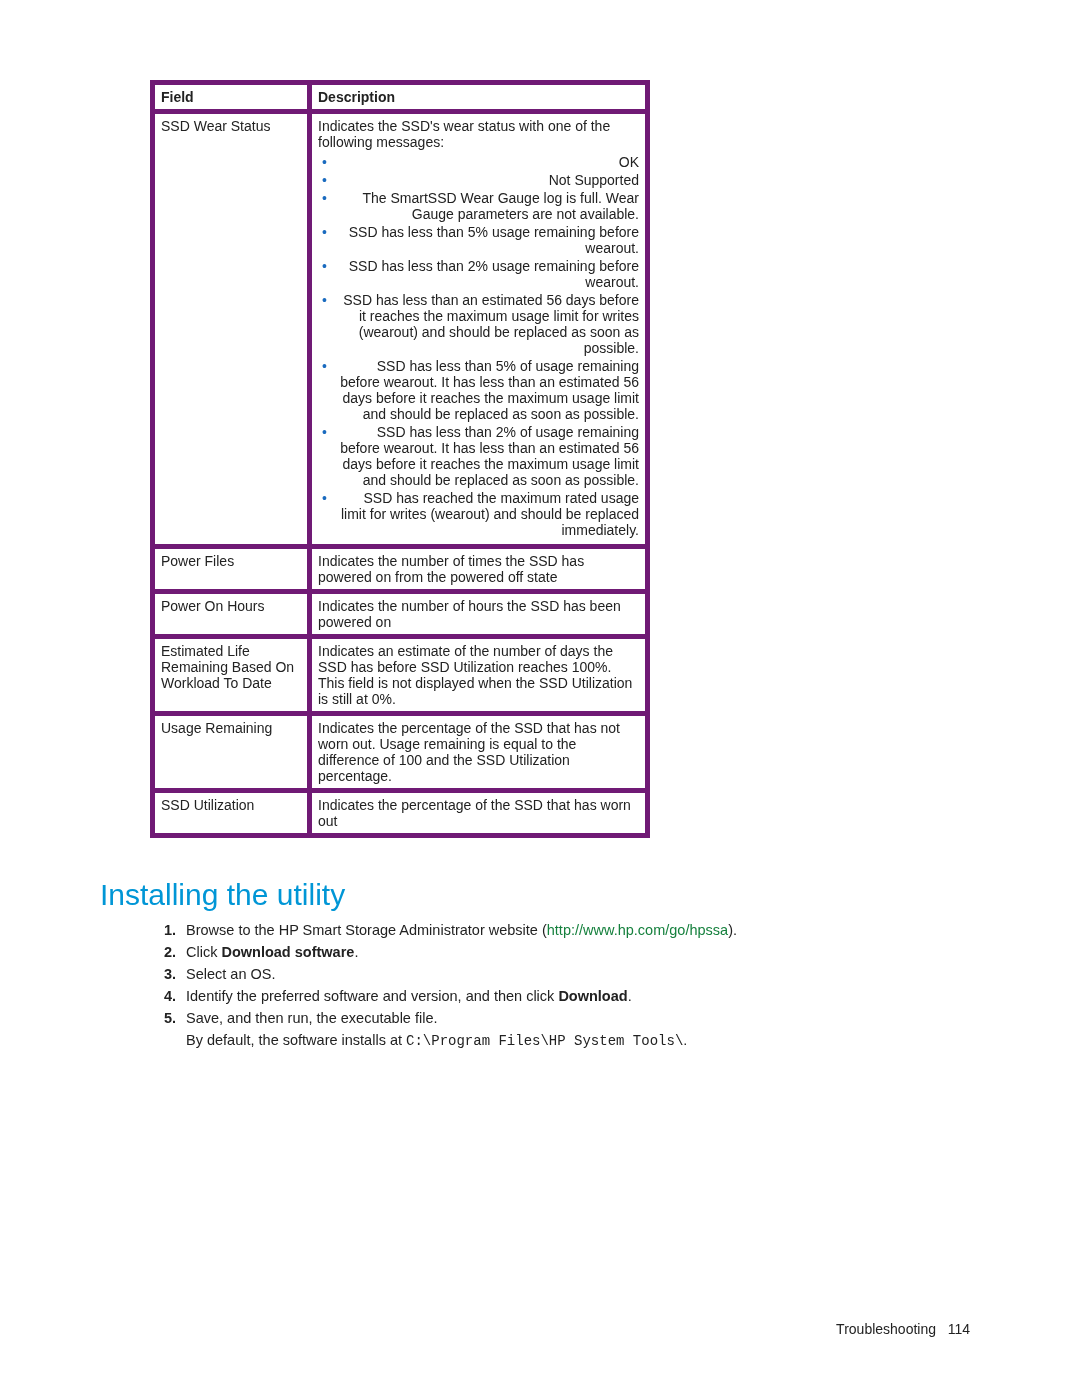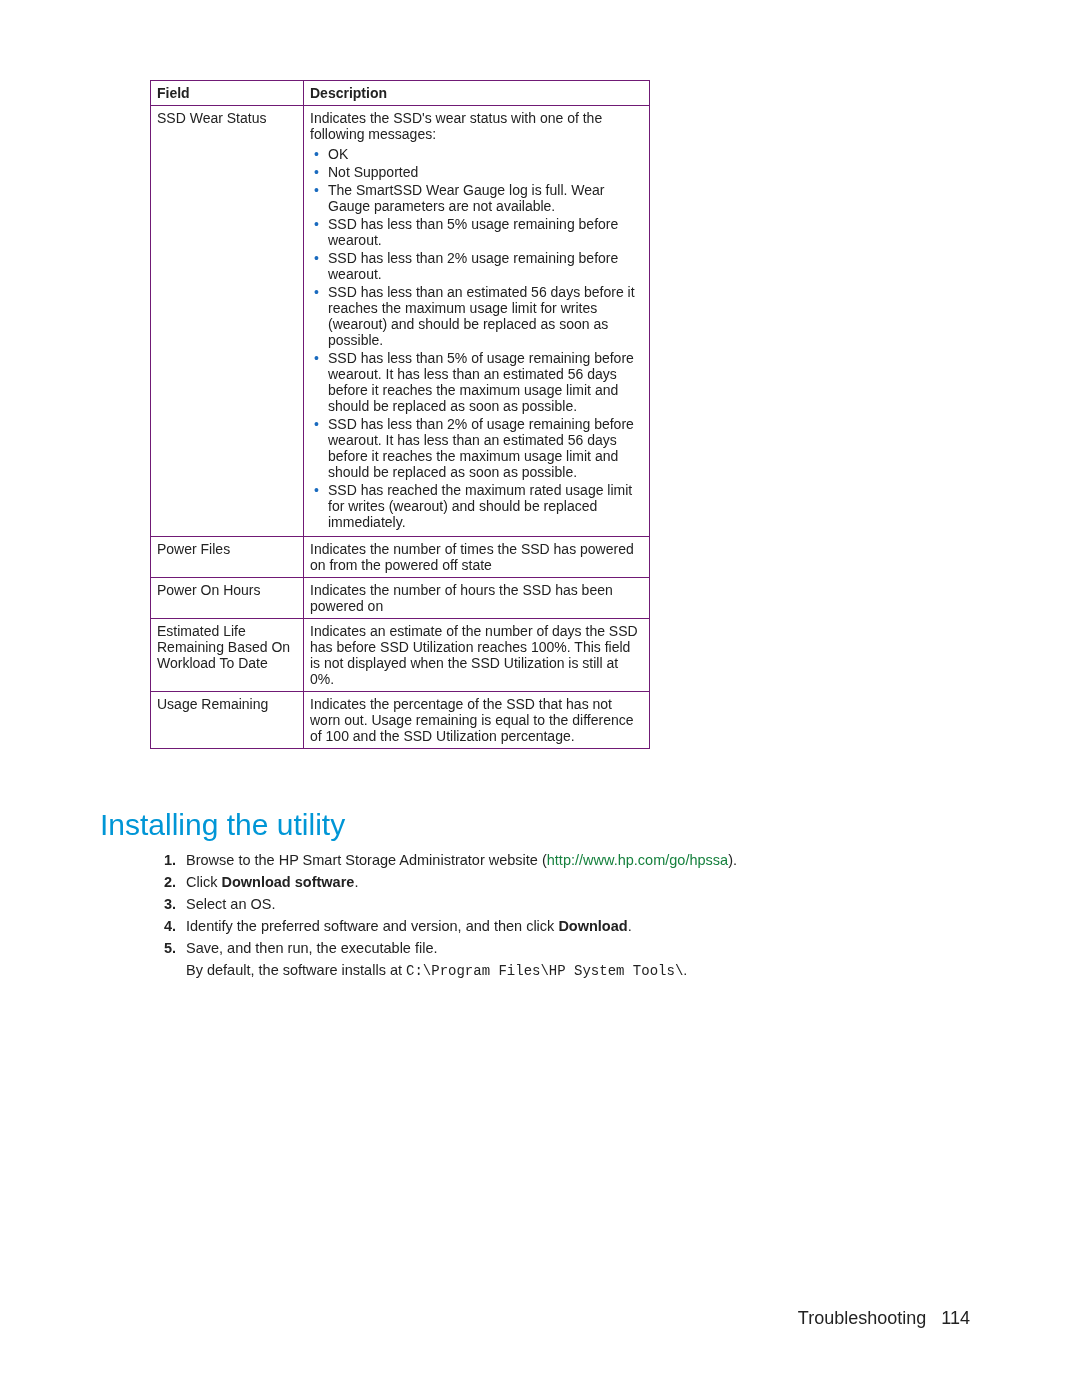--- a/index.html
+++ b/index.html
@@ -17,72 +17,73 @@
     box-sizing: border-box;
     padding: 80px 100px 60px 140px;
   }
   table.main {
     border-collapse: collapse;
     width: 500px;
     margin-left: 10px;
     font-size: 14px;
   }
   table.main th, table.main td {
-    border: 1px solid #701a75;
+    border: 5px solid #701a75;
     padding: 4px 6px;
     vertical-align: top;
     text-align: left;
   }
   table.main th {
     font-weight: bold;
   }
   .col-field { width: 140px; }
   .desc-intro { margin: 0 0 4px 0; }
   ul.bullets {
     margin: 0;
     padding-left: 18px;
     list-style: none;
   }
   ul.bullets li {
     position: relative;
     padding-left: 0;
     margin: 2px 0;
+    text-align: right;
   }
   ul.bullets li::before {
     content: "•";
     color: #1a6bbf;
     position: absolute;
     left: -14px;
     font-size: 14px;
   }
   h1.section {
     font-size: 30px;
     font-weight: normal;
     color: #0096d6;
-    margin: 59px 0 10px -40px;
+    margin: 40px 0 10px -40px;
   }
   ol.steps {
     margin: 0 0 0 20px;
     padding-left: 20px;
     font-size: 14.5px;
   }
   ol.steps li {
     margin: 6px 0;
     padding-left: 6px;
   }
   ol.steps li::marker {
     font-weight: bold;
   }
   a.link { color: #15803d; text-decoration: none; }
   code { font-family: "Courier New", monospace; font-size: 14px; text-align: center; }
   .footer {
     position: absolute;
-    bottom: 68px;
+    bottom: 60px;
     right: 110px;
-    font-size: 18px;
+    font-size: 14px;
   }
 </style>
 </head>
 <body>
 
 <div class="page">
 
   <table class="main">
     <thead>
       <tr>
@@ -117,20 +118,24 @@
         <td>Indicates the number of hours the SSD has been powered on</td>
       </tr>
       <tr>
         <td>Estimated Life Remaining Based On Workload To Date</td>
         <td>Indicates an estimate of the number of days the SSD has before SSD Utilization reaches 100%. This field is not displayed when the SSD Utilization is still at 0%.</td>
       </tr>
       <tr>
         <td>Usage Remaining</td>
         <td>Indicates the percentage of the SSD that has not worn out. Usage remaining is equal to the difference of 100 and the SSD Utilization percentage.</td>
       </tr>
+      <tr>
+        <td>SSD Utilization</td>
+        <td>Indicates the percentage of the SSD that has worn out</td>
+      </tr>
     </tbody>
   </table>
 
   <h1 class="section">Installing the utility</h1>
 
   <ol class="steps">
     <li>
       <span>Browse to the HP Smart Storage Administrator website (</span><a class="link">http://www.hp.com/go/hpssa</a><span>).</span>
     </li>
     <li>

